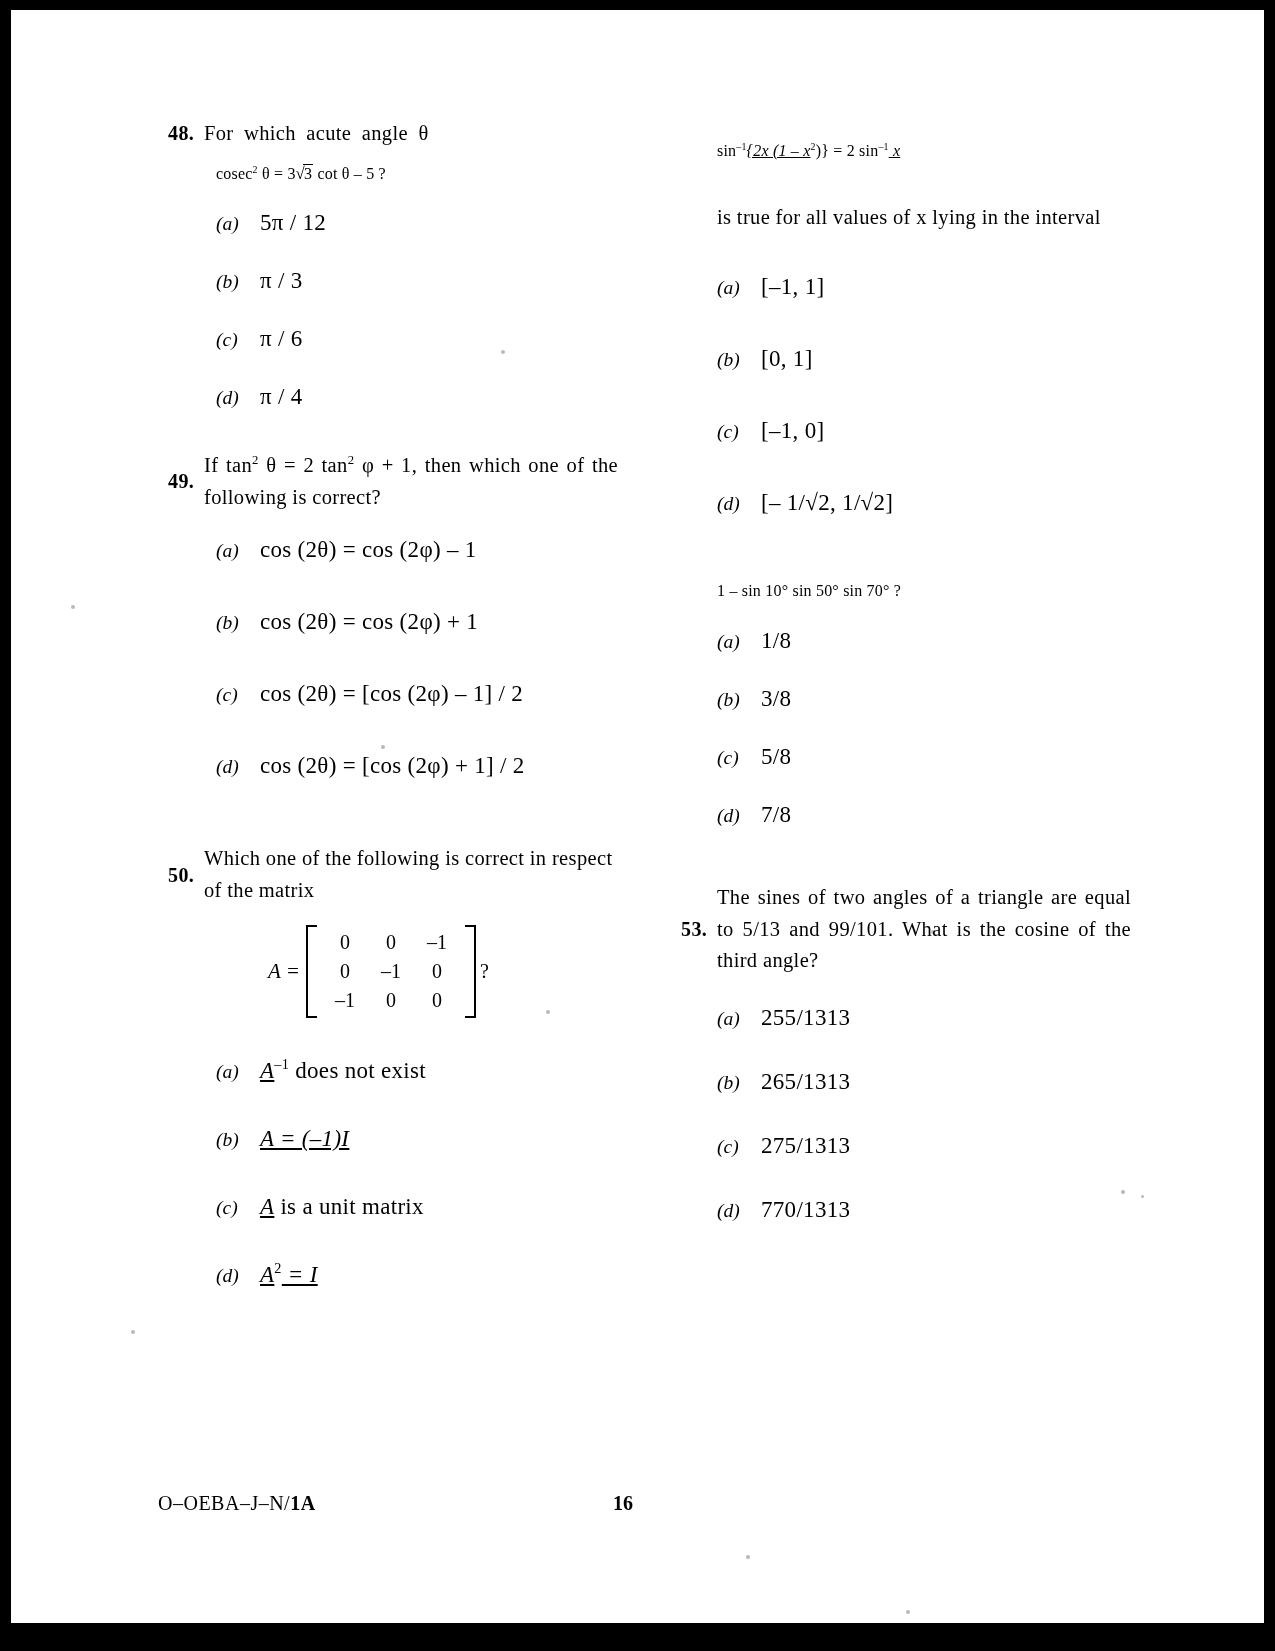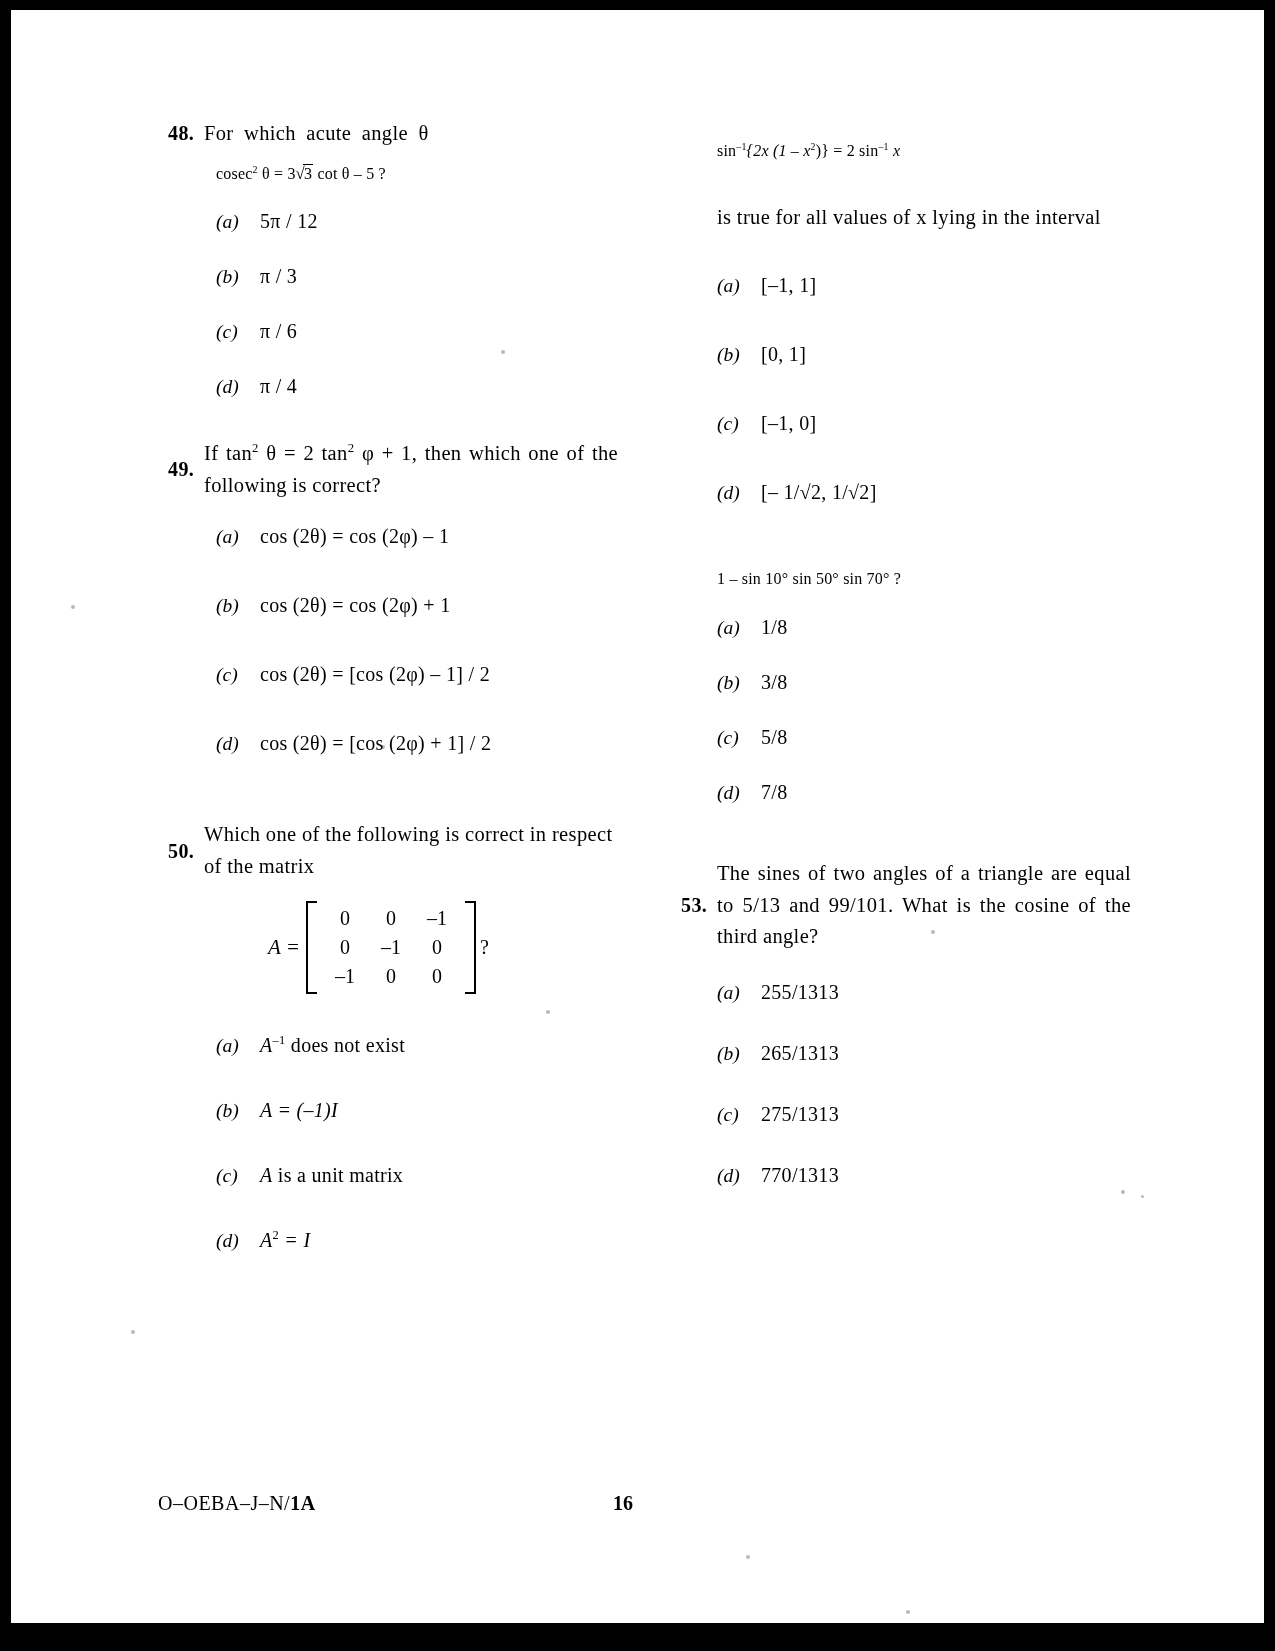--- a/index.html
+++ b/index.html
@@ -63,38 +63,38 @@
   }
   .q-text.justify { text-align: justify; text-align-last: left; }
   .q-text.spread  { word-spacing: 5px; }
 
   .formula {
     font-size: 16px;
     margin: 14px 0 4px 58px;
     letter-spacing: 0.2px;
     font-family: "Liberation Serif", "DejaVu Serif", serif;
   }
-  .formula i, .mi { font-style: italic; }
+  .formula i, .mi { font-style: italic; text-decoration: underline; }
 
   .options {
     margin-top: 12px;
   }
   .opt {
     display: flex;
     align-items: baseline;
     margin-left: 58px;
   }
   .opt-label {
     font-style: italic;
     font-size: 19.5px;
     width: 44px;
     flex: 0 0 44px;
   }
   .opt-text {
-    font-size: 20px;
+    font-size: 23px;
     letter-spacing: 0.3px;
   }
 
   sup.exp { font-size: 0.62em; vertical-align: super; line-height: 0; }
 
   
   .sqrt { display: inline-block; white-space: nowrap; }
   .sqrt > .rad { font-size: 1.05em; }
   .sqrt > .rnd {
     border-top: 1.3px solid #000;

